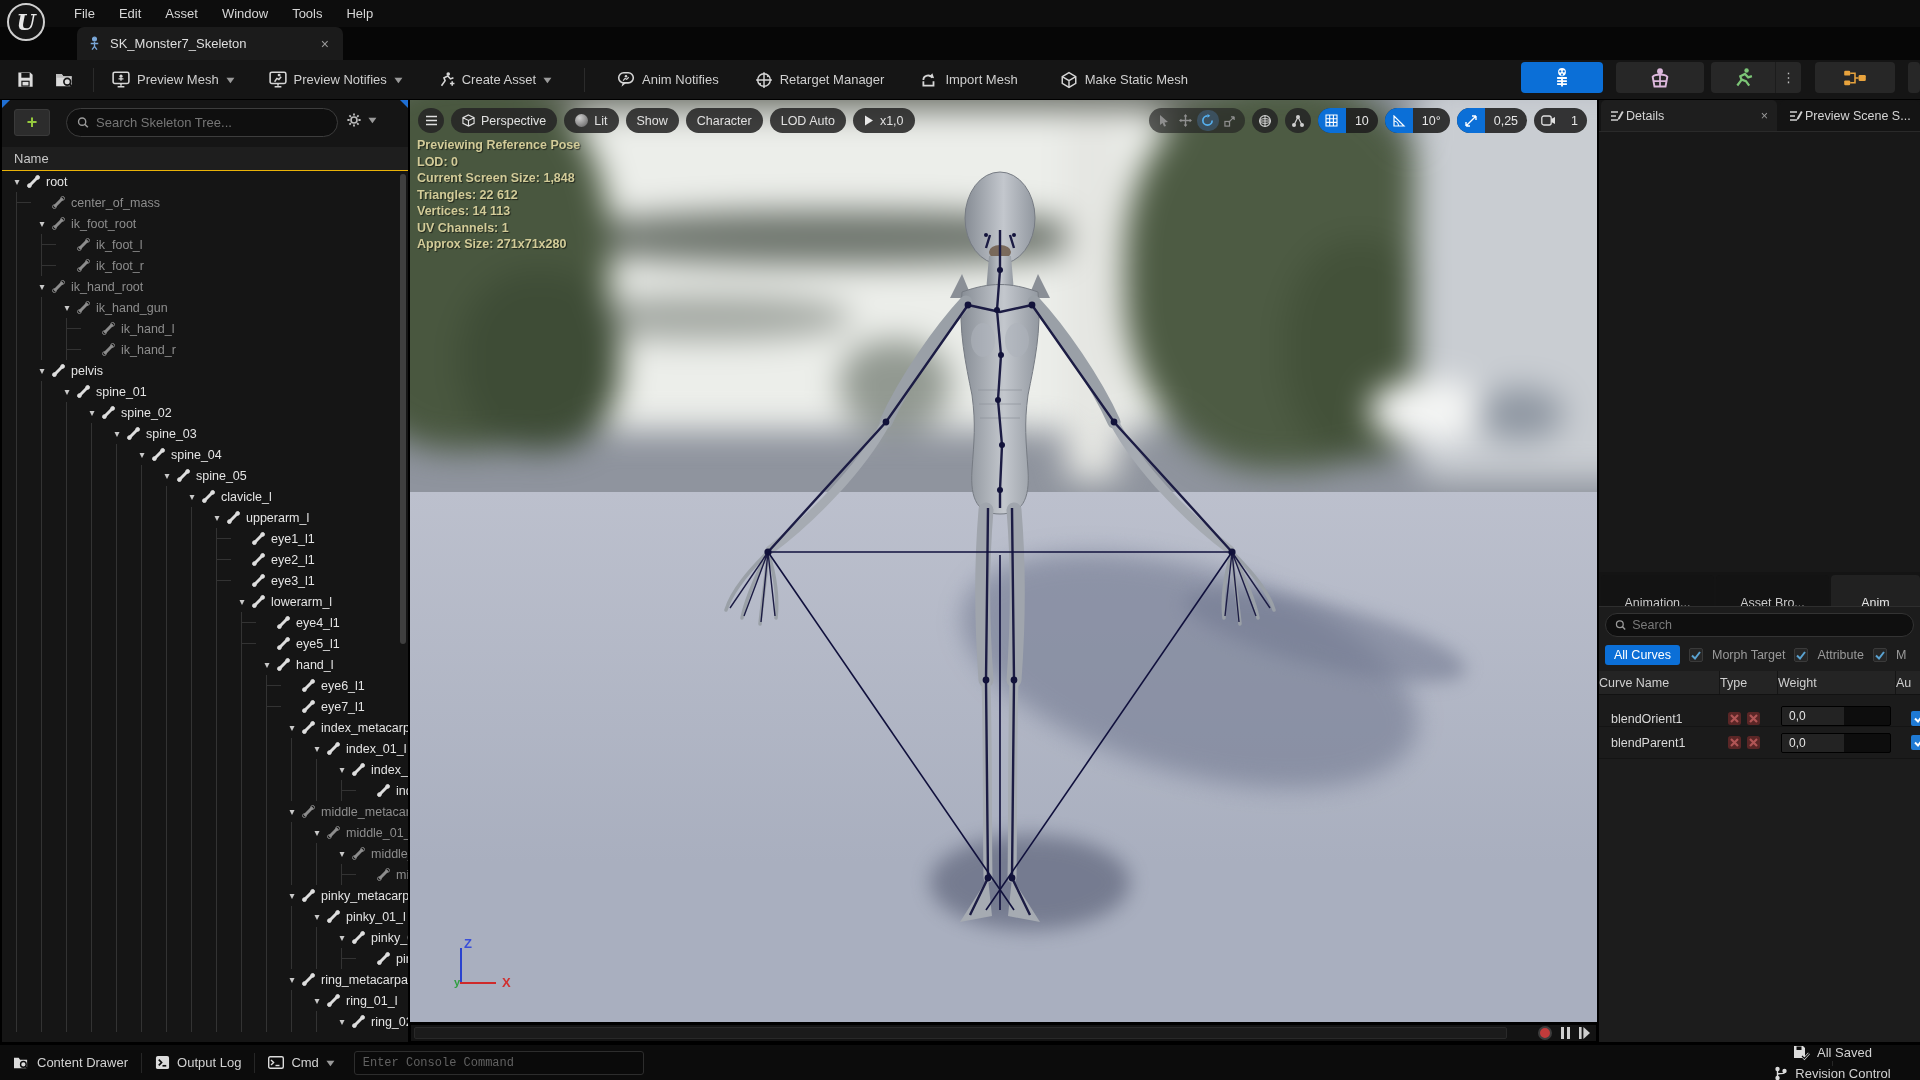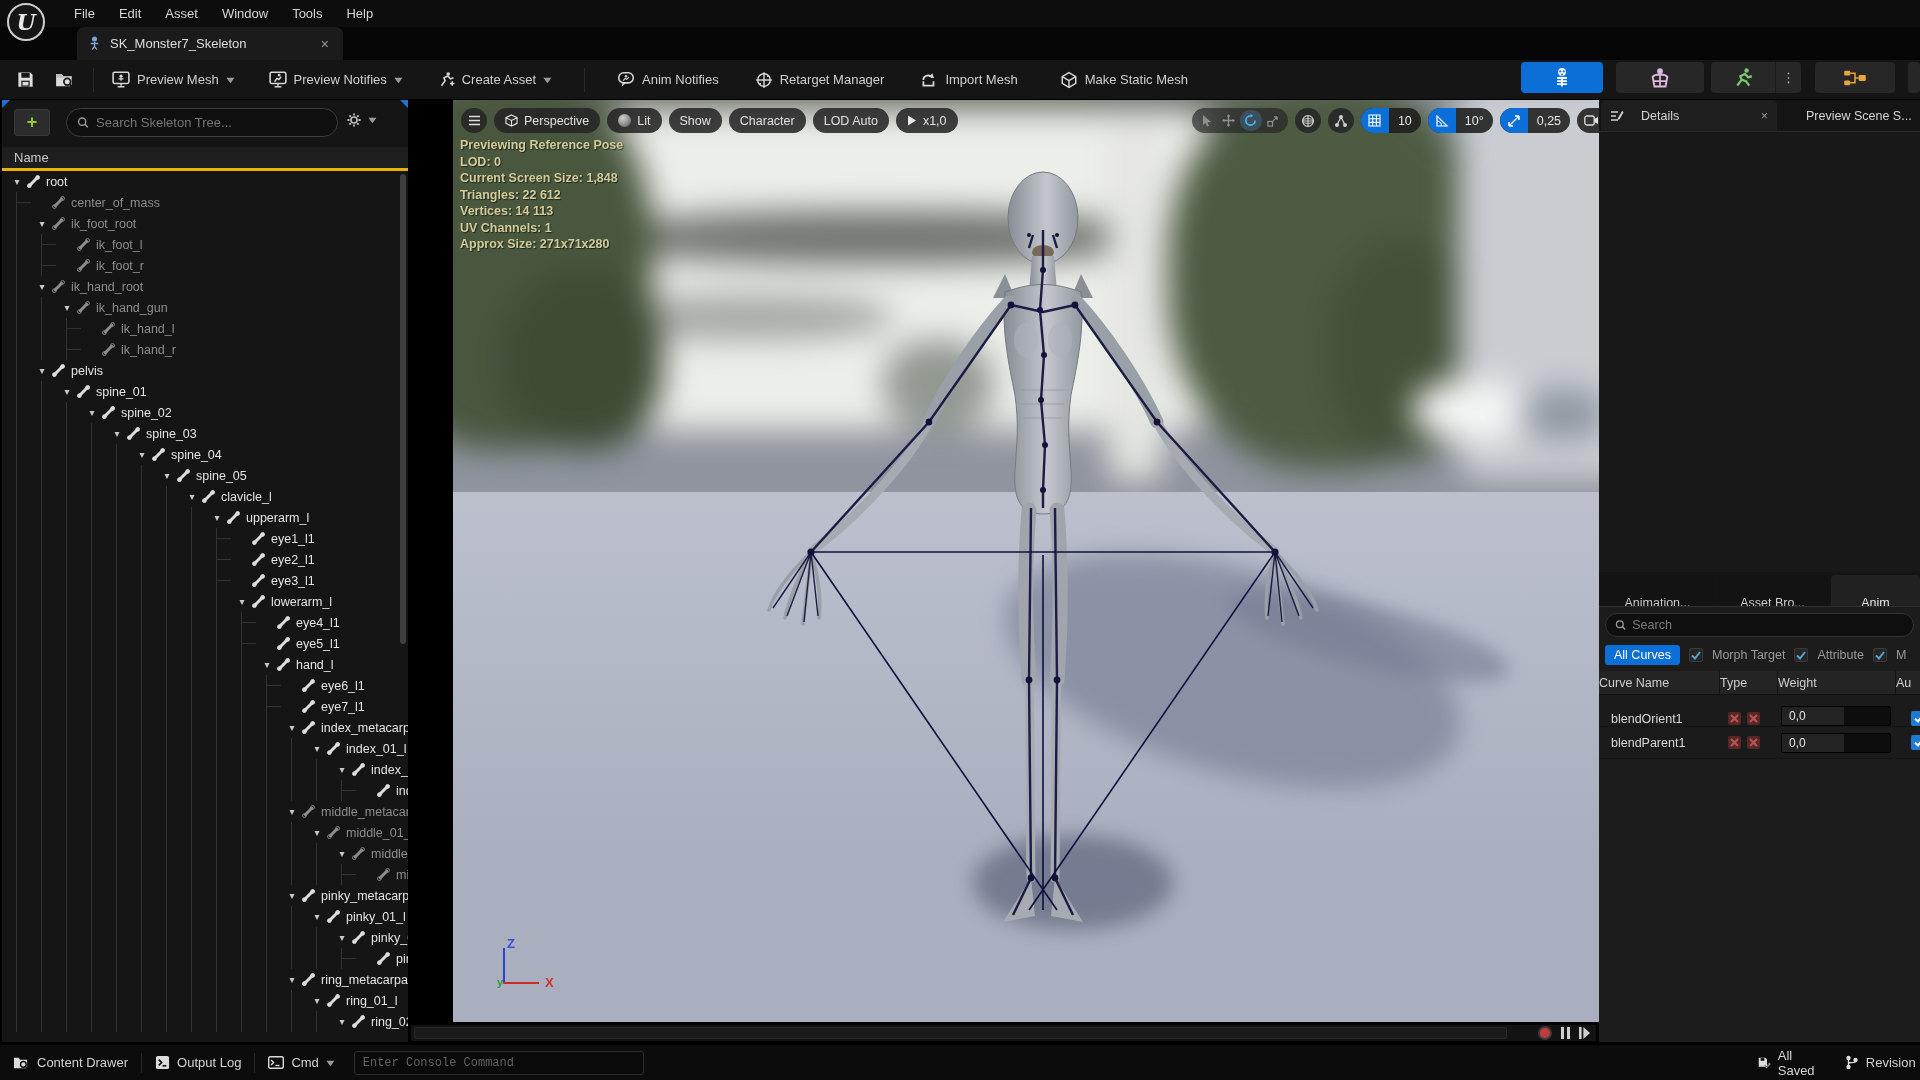--- a/index.html
+++ b/index.html
@@ -40,33 +40,33 @@
   .corner-tri { position:absolute; top:0; width:0; height:0; border-style:solid; z-index:4; }
   #plus-btn { position:absolute; left:12px; top:9px; width:36px; height:27px; background:#2c2c2c; border:1px solid #3a3a3a;
     border-radius:3px; color:#95c93d; font-size:18px; font-weight:bold; display:flex; align-items:center; justify-content:center; }
   #tree-search { position:absolute; left:64px; top:8px; width:272px; height:29px; background:#0f0f0f;
     border:1px solid #3d3d3d; border-radius:15px; display:flex; align-items:center; padding:0 10px; gap:7px; }
   #tree-search input { background:transparent; border:none; outline:none; color:#b5b5b5; font-size:13px; width:100%;
     font-family:"Liberation Sans",sans-serif; }
   #tree-search input::placeholder { color:#767676; }
   #tree-filter { position:absolute; left:344px; top:12px; display:flex; align-items:center; gap:6px; color:#bdbdbd; }
   #name-header { position:absolute; left:0; top:47px; width:406px; height:24px; background:#1e1e1e;
-    border-bottom:3px solid #eab308; display:flex; align-items:center; padding-left:12px; color:#c9c9c9; }
+    border-bottom:1px solid #eab308; display:flex; align-items:center; padding-left:12px; color:#c9c9c9; }
   #tree-list { position:absolute; left:0; top:71px; width:406px; height:871px; overflow:hidden; }
   .tree-row { height:21px; display:flex; align-items:center; padding-left:8px; font-size:12.5px; color:#e4e4e4; }
   .tree-row.dim { color:#8d8d8d; }
   .guide { width:19px; align-self:stretch; flex:0 0 19px; border-left:1px solid #333; margin-left:6px; position:relative; }
   .guide.h::after { content:""; position:absolute; left:0; top:10px; width:14px; height:1px; background:#333; }
   .tw { width:14px; flex:0 0 14px; font-size:10px; color:#c9c9c9; text-align:center; }
   .bn { margin-left:5px; white-space:nowrap; }
   .bone-ic { flex:0 0 15px; margin-left:2px; }
   #tree-scroll { position:absolute; right:2px; top:74px; width:6px; height:470px; background:#4a4a4a; border-radius:3px; opacity:.8; }
 
   
-  #viewport { position:absolute; left:410px; top:100px; width:1187px; height:922px; background:#8f949e; overflow:hidden;margin-left:43px; }
+  #viewport { position:absolute; left:410px; top:100px; width:1187px; height:922px; background:#8f949e; overflow:hidden; }
   #vp-bg { position:absolute; left:-40px; top:-40px; width:1280px; height:480px; filter:blur(16px); }
   .blob { position:absolute; border-radius:45%; }
   #vp-floor { position:absolute; left:0; top:392px; width:1187px; height:530px;
     background:linear-gradient(#bcc0cd, #a9afbf 70%); }
   .shadow { position:absolute; border-radius:50%; }
   #vp-char { position:absolute; left:280px; top:40px; }
 
   .vp-pill { background:rgba(38,38,38,.88); border-radius:13px; height:25px; display:flex; align-items:center;
     gap:6px; padding:0 11px; color:#e0e0e0; font-size:12.5px; }
   #vp-tools-left { position:absolute; left:8px; top:8px; display:flex; gap:7px; }
@@ -86,21 +86,21 @@
 
   #gizmo { position:absolute; left:36px; top:838px; width:80px; height:60px; }
 
   
   #timeline { position:absolute; left:410px; top:1024px; width:1187px; height:18px; background:#131313; border:1px solid #000; }
   #tl-track { position:absolute; left:3px; top:2px; width:1093px; height:12px; background:#1b1b1b; border:1px solid #292929; border-radius:2px; }
   #tl-buttons { position:absolute; right:6px; top:1px; display:flex; gap:9px; align-items:center; height:14px; }
 
   
   #right-panel { position:absolute; left:1599px; top:100px; width:321px; height:942px; background:#141414; overflow:hidden; }
-  .rp-tab { position:absolute; height:31px; display:flex; align-items:center; gap:17px; padding:0 9px;
+  .rp-tab { position:absolute; height:31px; display:flex; align-items:center; gap:2px; padding:0 9px;
     font-size:12.5px; color:#d4d4d4; background:#161616; border-radius:5px 5px 0 0; white-space:nowrap; overflow:hidden; }
   #details-body { position:absolute; left:0; top:31px; width:321px; height:441px; background:#181818; border-top:1px solid #2a2a2a; }
   .lower-tab { position:absolute; top:475px; height:31px; display:flex; align-items:center; gap:21px; padding:0 8px;
     font-size:12.5px; color:#c9c9c9; background:#131313; white-space:nowrap; overflow:hidden; border-radius:4px 4px 0 0;flex-direction:column; }
   #curves-body { position:absolute; left:0; top:506px; width:321px; height:436px; background:#1c1c1c; border-top:1px solid #2e2e2e; }
   #curve-search { position:absolute; left:6px; top:6px; width:309px; height:24px; background:#0f0f0f; border:1px solid #333;
     border-radius:12px; display:flex; align-items:center; gap:6px; padding:0 9px; }
   #curve-search input { background:transparent; border:none; outline:none; color:#bbb; width:100%; font-size:12.5px;
     font-family:"Liberation Sans",sans-serif;}
   #curve-search input::placeholder{ color:#7a7a7a; }
@@ -127,21 +127,21 @@
     display:flex; align-items:center; justify-content:center; }
 
   
   #statusbar { position:absolute; left:0; top:1044px; width:1920px; height:36px; background:#0c0c0c;
     border-top:1px solid #000; display:flex; align-items:center; }
   .sb-item { display:flex; align-items:center; gap:7px; color:#d2d2d2; font-size:13px; padding:0 13px; height:36px; }
   .sb-sep { width:1px; height:20px; background:#262626; }
   #console-input { width:290px; height:24px; background:#0a0a0a; border:1px solid #2d2d2d; border-radius:3px;
     margin-left:6px; color:#bbb; font-family:"Liberation Mono","DejaVu Sans Mono",monospace; font-size:12px; padding:0 8px; outline:none; }
   #console-input::placeholder { color:#616161; }
-  #sb-right { margin-left:auto; display:flex; align-items:center; height:36px; overflow:hidden; width:175px; }
+  #sb-right { margin-left:auto; display:flex; align-items:center; height:36px; overflow:hidden; width:175px;flex-direction:column; }
 </style>
 </head>
 <body>
 
 <div id="window">
 
   <div id="menubar">
     <div id="ue-logo">U</div>
     <div id="menu-items" style="display: flex;">
         <span class="menu-item">File</span>

